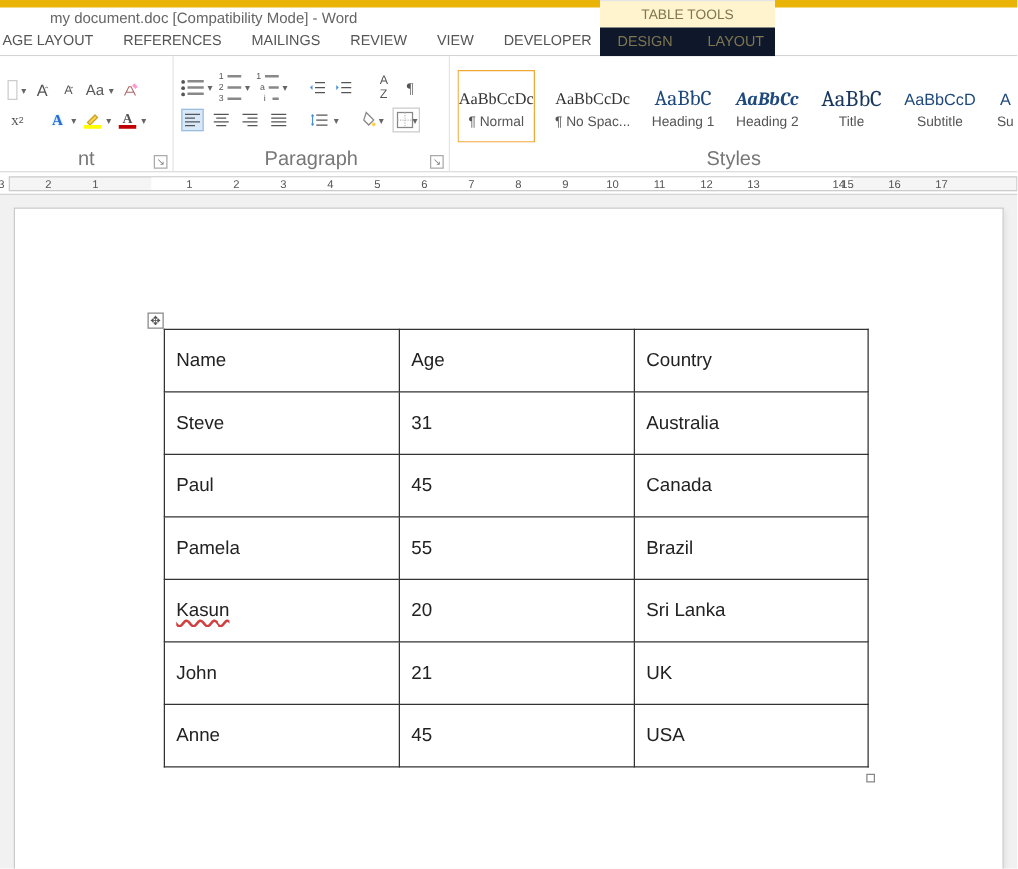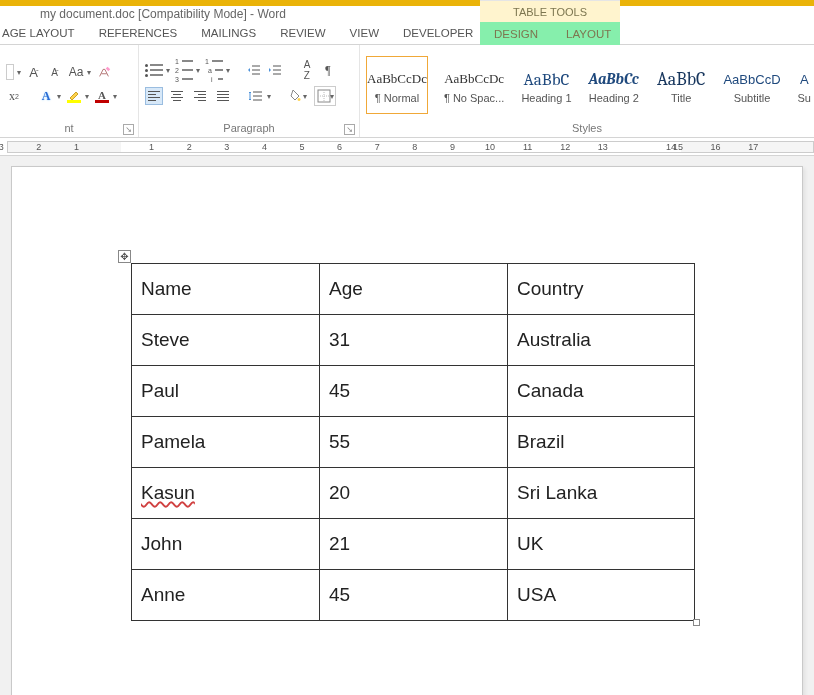--- a/index.html
+++ b/index.html
@@ -5,27 +5,27 @@
   * { box-sizing: border-box; margin: 0; padding: 0; font-family: "Segoe UI", Arial, sans-serif; }
   body { width: 814px; height: 695px; background: #fff; overflow: hidden; font-size: 12px; color: #444; }
   
   .titlebar { height: 22px; display: flex; align-items: center; padding-left: 40px; background: #fff; border-top: 6px solid #eab308; }
   .titlebar span { font-size: 12px; color: #666; }
   
   .context-strip { position: absolute; left: 480px; top: 0; width: 140px; height: 22px; background: #fff4ce; display: flex; align-items: center; justify-content: center; font-size: 11px; color: #7d7650; border-top: 1px solid #e5e5e5;}
   .tabs { height: 23px; display: flex; align-items: center; padding-left: 0; border-bottom: 1px solid #d4d4d4; position: relative; }
   .tab { padding: 0 12px; font-size: 11.5px; color: #555; height: 23px; display:flex; align-items:center; cursor:pointer;}
   .tab:first-child{ padding-left:2px;}
-  .ctx-tabs { position:absolute; left:480px; top:0; width:140px; height:23px; display:flex; background:#86efac;}
+  .ctx-tabs { position:absolute; left:480px; top:0; width:140px; height:23px; display:flex; background:#0f172a;}
   .ctx-tabs .tab{ color:#7d7650; padding:0 14px;}
   
   .ribbon { height: 93px; border-bottom: 1px solid #d4d4d4; display: flex; position: relative; background:#fff;}
   .group { border-right: 1px solid #e5e5e5; display: flex; flex-direction: column; justify-content: space-between; }
   .group-label-row { height:18px; display:flex; align-items:center; justify-content:center; position:relative;}
-  .group-label { font-size: 11px; color: #777; }
+  .group-label { font-size: 16px; color: #777; }
   .dialog-launcher { position:absolute; right:4px; bottom:2px; width:11px; height:11px; border:1px solid #aaa; font-size:8px; line-height:9px; text-align:center; color:#888; cursor:pointer;}
   .group-body { flex:1; display:flex; align-items:center; padding: 4px 6px 0 6px; }
   
   .g-font { width: 139px; }
   .font-rows { display:flex; flex-direction:column; gap:8px;}
   .frow { display:flex; align-items:center; gap:5px;}
   .mini { width:16px; height:16px; display:flex; align-items:center; justify-content:center; font-size:12px; color:#555; cursor:pointer; border:1px solid transparent;}
   .dd-caret{ font-size:8px; color:#666; margin-left:-2px;}
   .color-bar{ width:14px; height:3px; display:block;}
   .swatch-yellow{ background:#ffff00;}
@@ -54,21 +54,21 @@
   
   .doc-area{ background:#f1f1f1; height: calc(695px - 22px - 23px - 93px - 18px); padding:10px 6px 0 6px; overflow:hidden;}
   .page{ width:792px; min-height:900px; background:#fff; border:1px solid #c9c9c9; position:relative; margin:0 auto; box-shadow: 2px 2px 4px rgba(0,0,0,0.07);}
   
   .move-handle{ position:absolute; left:106px; top:83px; width:13px; height:13px; border:1px solid #888; background:#fff; display:flex; align-items:center; justify-content:center; cursor:move; font-size:10px; color:#555;}
   .word-table{ position:absolute; left:119px; top:96px; border-collapse:collapse;}
   .word-table td{ border:1px solid #333; padding: 14px 0 14px 9px; height:50px;}
   .word-table td.c-name{ width:188px;}
   .word-table td.c-age{ width:188px;}
   .word-table td.c-country{ width:187px;}
-  .cell-text{ font-family: "Segoe UI Light","Segoe UI",Arial,sans-serif; font-size:19px; color:#222; font-weight:300;}
+  .cell-text{ font-family: "Segoe UI Light","Segoe UI",Arial,sans-serif; font-size:15px; color:#222; font-weight:300;}
   .spellerr{ text-decoration: underline wavy #d04040; text-decoration-thickness:1.5px; text-underline-offset:2px;}
   .resize-handle{ position:absolute; width:7px; height:7px; border:1px solid #888; background:#fff; cursor:nwse-resize;}
   
   .align-btn{ width:18px;height:18px; display:inline-flex;flex-direction:column;justify-content:center;gap:2px; padding:3px 2px; cursor:pointer; border:1px solid transparent;}
   .align-btn.active{ border:1px solid #9abde0; background:#d7e8f8;}
   .aline{ height:1.5px; background:#555;}
   .aline.full{width:12px;} .aline.l{width:8px;align-self:flex-start;} .aline.c{width:8px;align-self:center;} .aline.r{width:8px;align-self:flex-end;}
   
   .list-ico{ width:18px;height:16px; display:flex; flex-direction:column; justify-content:center; gap:2px; cursor:pointer;}
   .lrow{ display:flex;align-items:center;gap:2px;}

